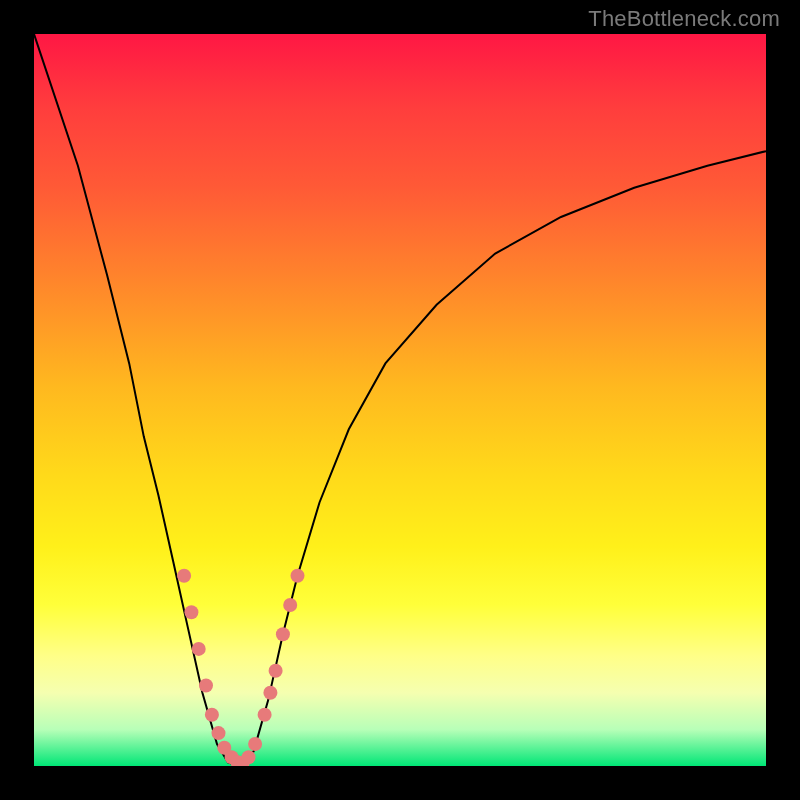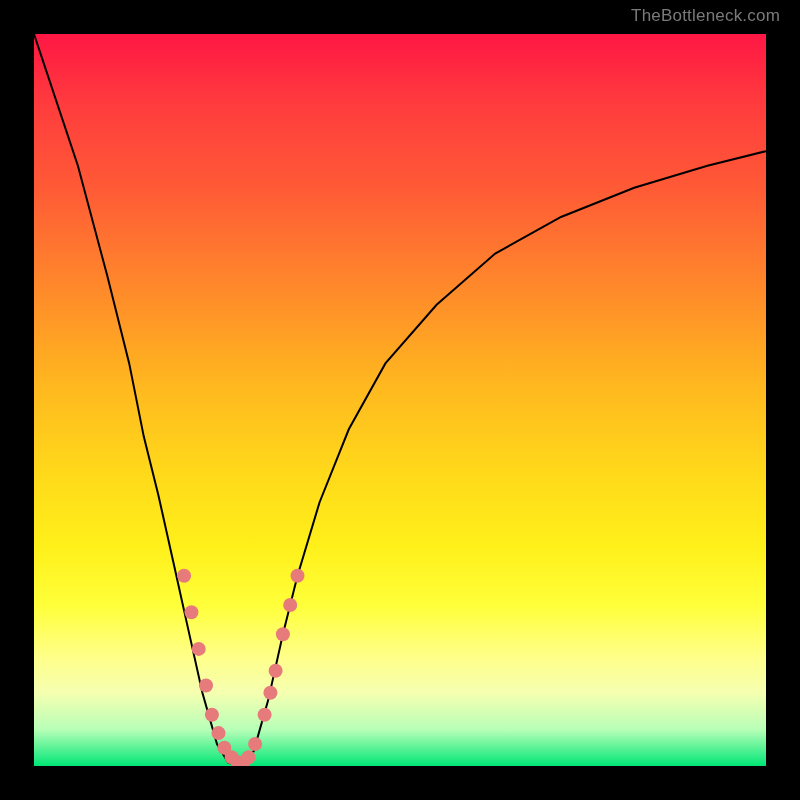--- a/index.html
+++ b/index.html
@@ -30,21 +30,21 @@
       #f5ffb0 90%,
       #b8ffb8 95%,
       #00e676 100%
     );
   }
   .attrib {
     position: absolute;
     top: 6px;
     right: 20px;
     font-family: Arial, Helvetica, sans-serif;
-    font-size: 17px;
+    font-size: 22px;
     color: #7a7a7a;
     letter-spacing: 0.2px;
   }
   svg.curves {
     position: absolute;
     left: 0; top: 0;
     width: 732px; height: 732px;
   }
 </style>
 </head>

